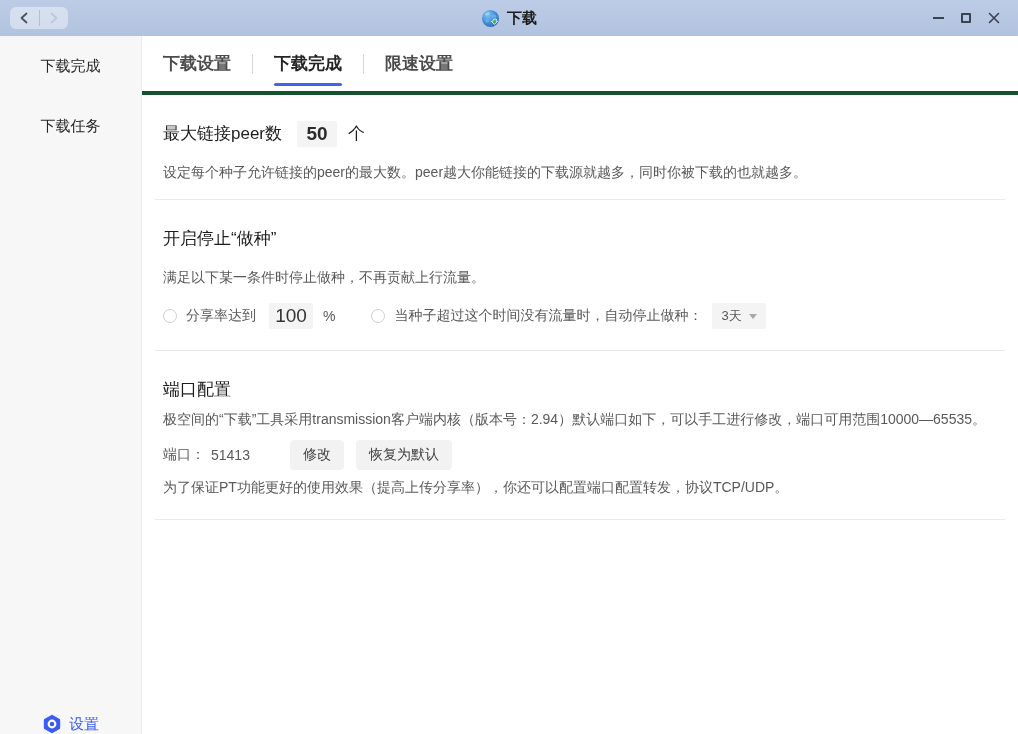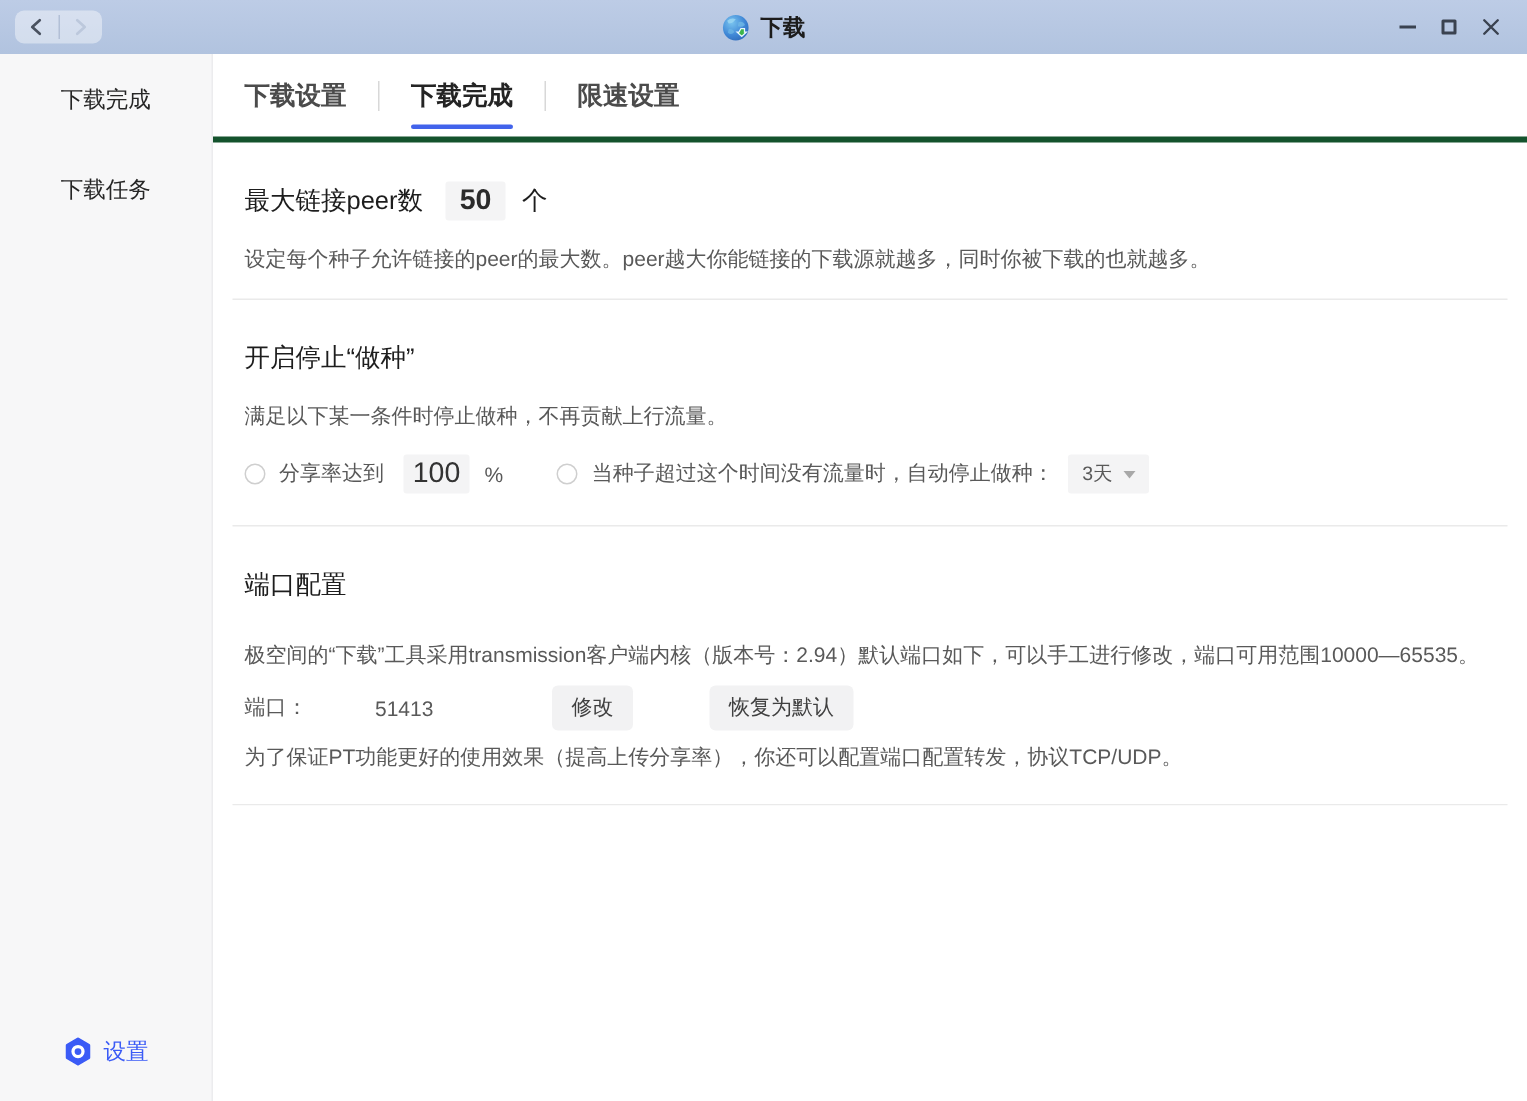--- a/index.html
+++ b/index.html
@@ -35,21 +35,21 @@
   .sidebar {
     width:142px; flex:0 0 142px; background:#f7f7f8;
     border-right:1px solid #ececee; position:relative;
     display:flex; flex-direction:column; padding-top:0;
   }
   .sidebar-item {
     height:60px; display:flex; align-items:center; justify-content:center;
     font-size:15px; color:#262626; cursor:pointer;
   }
   .sidebar-footer {
-    position:absolute; bottom:23px; left:0; width:100%;
+    position:absolute; bottom:0; left:0; width:100%;
     display:flex; align-items:center; justify-content:center; gap:7px;
     color:#3b5bf6; font-size:15px; cursor:pointer;
   }
 
   .main { flex:1; display:flex; flex-direction:column; background:#fff; min-width:0; }
 
   
   .tabbar {
     height:59px; flex:0 0 59px; display:flex; align-items:center;
     padding-left:21px; border-bottom:4px solid #14532d;
@@ -88,22 +88,22 @@
   .option-row .mini-input { font-weight:400; color:#333; width:44px; margin:0 10px 0 13px; }
   .opt-gap { width:36px; }
   .mini-select {
     height:26px; background:#f4f4f5; border-radius:2px; margin-left:10px;
     padding:0 9px; display:inline-flex; align-items:center; gap:7px;
     font-size:13px; color:#595959; cursor:pointer;
   }
   .caret { width:0; height:0; border-left:4px solid transparent; border-right:4px solid transparent; border-top:5px solid #a8a8a8; }
 
   .section-port { padding-bottom:21px; }
-  .section-port .desc { margin-top:22px; }
-  .port-row { margin-top:10px; display:flex; align-items:center; font-size:14px; color:#595959;gap:39px; }
+  .section-port .desc { margin-top:5px; }
+  .port-row { margin-top:10px; display:flex; align-items:center; font-size:14px; color:#595959; }
   .port-value { margin-left:6px; color:#595959; }
   .btn {
     background:#f2f2f3; border:none; border-radius:4px; cursor:pointer;
     padding:0 13px; height:30px; font-size:14px; color:#404040; font-family:inherit;
   }
   .btn-modify { margin-left:40px; }
   .btn-reset { margin-left:12px; }
   .note { margin-top:6px; font-size:14px; color:#595959; line-height:22px; }
 </style>
 </head>

